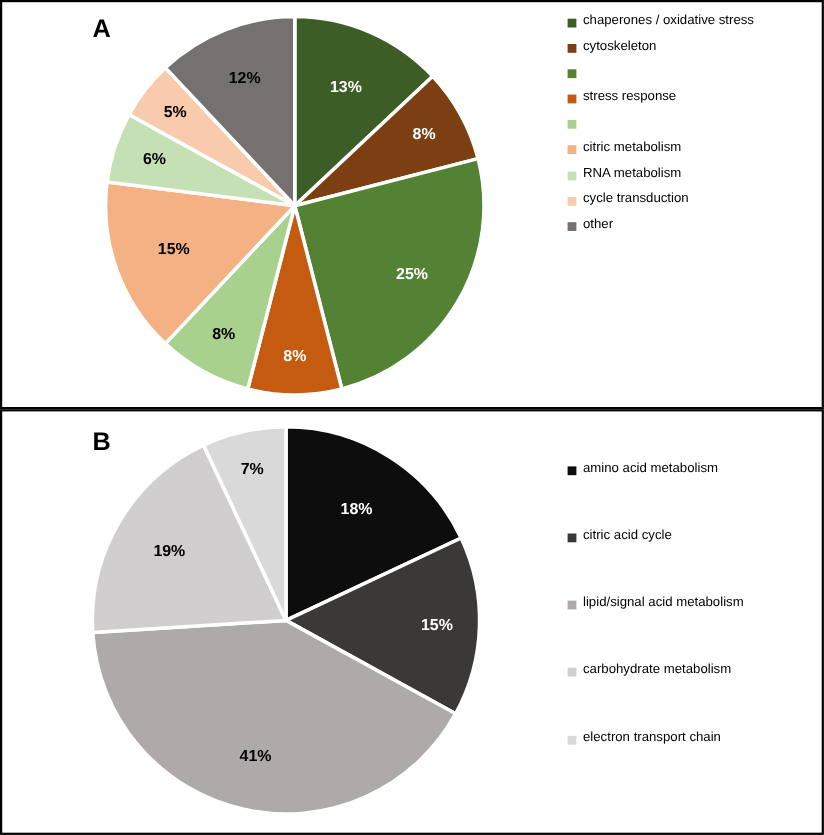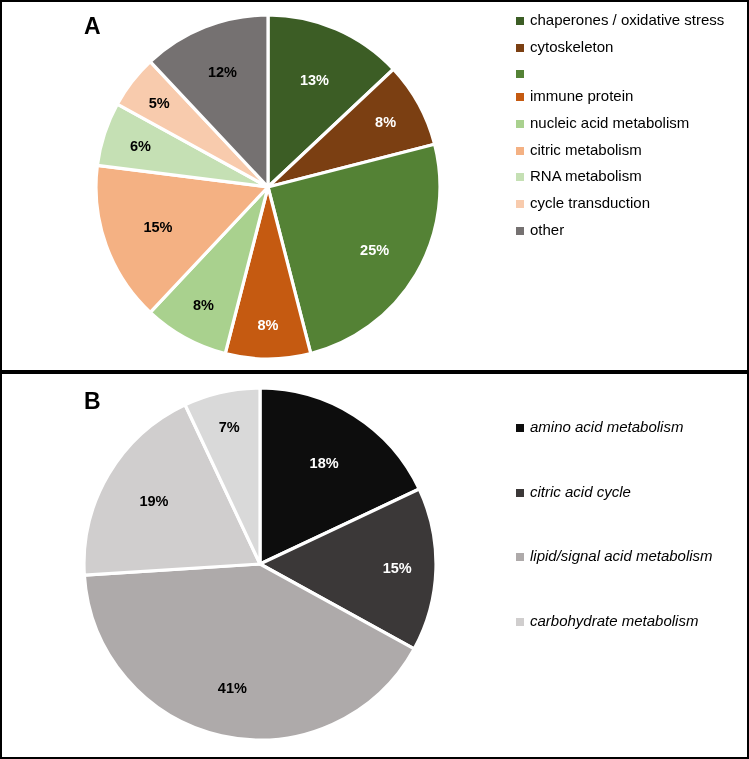--- a/index.html
+++ b/index.html
@@ -59,38 +59,37 @@
     box-sizing: border-box;
     display: flex;
     flex-direction: column;
     justify-content: flex-start;
   }
   #legend-a {
     padding: 9px 4px 0 14px;
   }
   #legend-b {
     padding: 44px 1px 0 14px;
-    font-style: italic;
   }
   .legend-item {
     display: flex;
     align-items: flex-start;
     line-height: 1.18;
   }
   #legend-a .legend-item { margin-bottom: 9px; }
   #legend-b .legend-item { margin-bottom: 47px; }
   .legend-swatch {
     flex: 0 0 auto;
     width: 8px;
     height: 8px;
     margin-top: 6px;
     margin-right: 6px;
   }
   .legend-label {
-    font-size: 15px;
+    font-size: 12px;
     color: #000000;
     white-space: normal;
   }
   #legend-a .legend-label { max-width: 200px; }
   #legend-b .legend-label { white-space: nowrap; }
 
   svg { display: block; }
   .slice-label {
     font-family: "Liberation Sans", sans-serif;
     font-size: 14.5px;
@@ -133,25 +132,24 @@
         </div>
         <div class="legend-item">
           <span class="legend-swatch" style="background: rgb(123, 63, 18);"></span>
           <span class="legend-label">cytoskeleton</span>
         </div>
         <div class="legend-item">
           <span class="legend-swatch" style="background: rgb(84, 130, 53);"></span>
         </div>
         <div class="legend-item">
           <span class="legend-swatch" style="background: rgb(197, 90, 17);"></span>
-          <span class="legend-label">immune protein</span>
+          <span class="legend-label">stress response</span>
         </div>
         <div class="legend-item">
           <span class="legend-swatch" style="background: rgb(169, 209, 142);"></span>
-          <span class="legend-label">nucleic acid metabolism</span>
         </div>
         <div class="legend-item">
           <span class="legend-swatch" style="background: rgb(244, 177, 131);"></span>
           <span class="legend-label">citric metabolism</span>
         </div>
         <div class="legend-item">
           <span class="legend-swatch" style="background: rgb(197, 224, 180);"></span>
           <span class="legend-label">RNA metabolism</span>
         </div>
         <div class="legend-item">
@@ -191,16 +189,20 @@
           <span class="legend-label">citric acid cycle</span>
         </div>
         <div class="legend-item">
           <span class="legend-swatch" style="background: rgb(174, 170, 170);"></span>
           <span class="legend-label">lipid/signal acid metabolism</span>
         </div>
         <div class="legend-item">
           <span class="legend-swatch" style="background: rgb(208, 206, 206);"></span>
           <span class="legend-label">carbohydrate metabolism</span>
         </div>
+        <div class="legend-item">
+          <span class="legend-swatch" style="background: rgb(217, 217, 217);"></span>
+          <span class="legend-label">electron transport chain</span>
+        </div>
       </div>
   </div>
 
 </div>
 
 </body></html>

